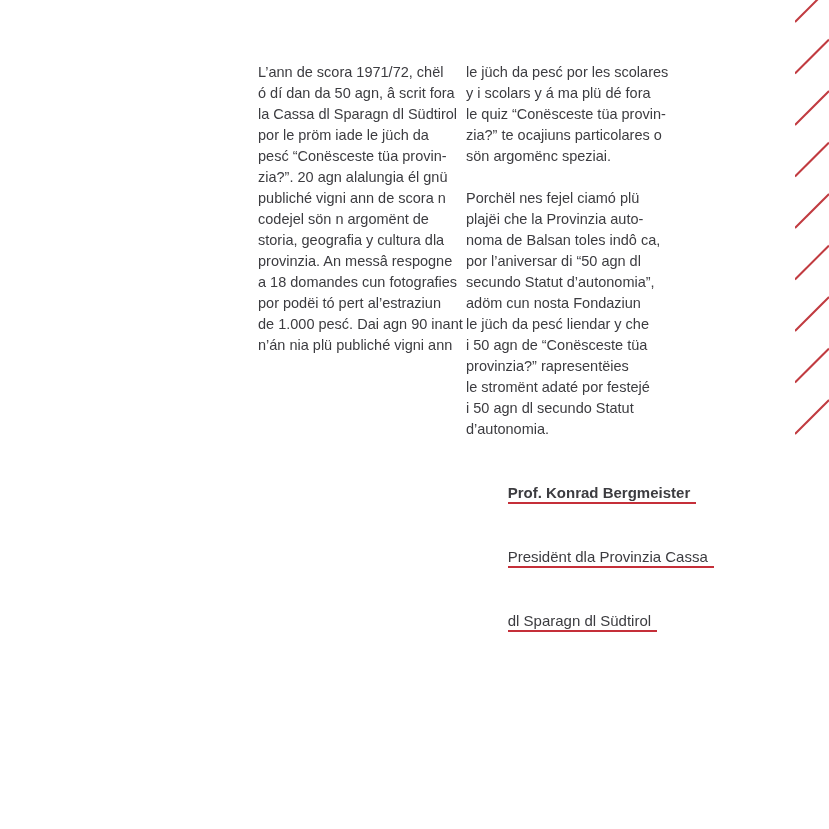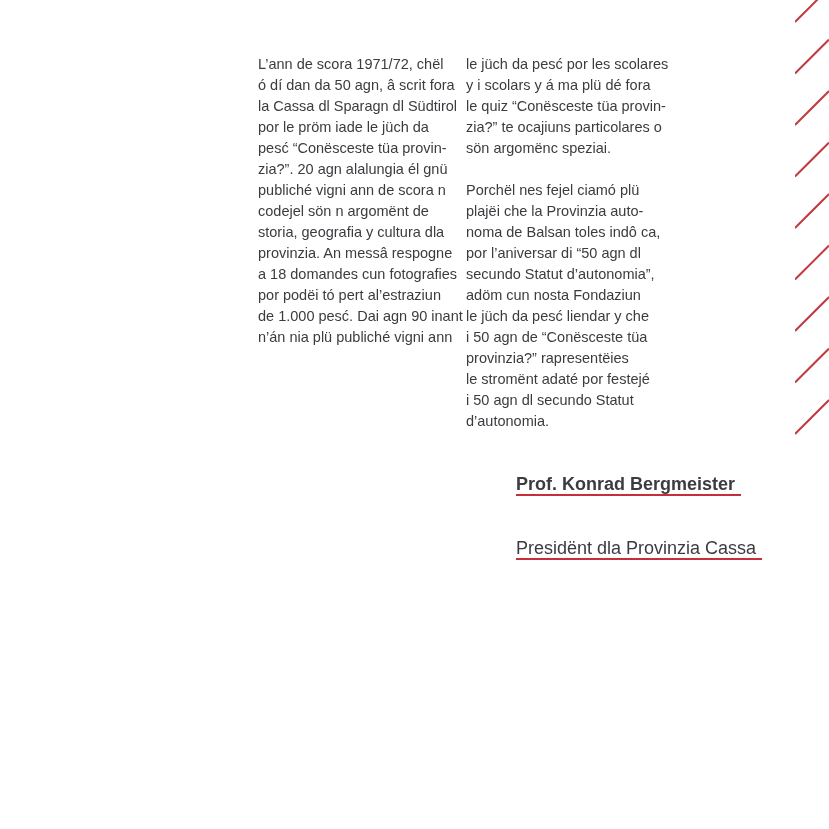--- a/index.html
+++ b/index.html
@@ -21,33 +21,34 @@
   }
   .columns {
     position: absolute;
     left: 258px;
     top: 54px;
     display: flex;
     gap: 18px;
   }
   .col {
     width: 190px;
+    margin-top: 8px;
   }
   .para {
     margin: 0 0 21px 0;
     font-size: 14.5px;
     line-height: 21px;
     color: var(--text-color, #3c3c40);
     white-space: pre;
   }
   .signature {
     margin-top: 0;
   }
   .sig-line {
-    font-size: 18px;
+    font-size: 15px;
     line-height: 21px;
     color: var(--text-color, #3c3c40);
     white-space: pre;
     text-align: center;
   }
   .sig-line .underline {
     display: inline-block;
     line-height: 19px;
     padding-right: 6px;
     padding-bottom: 0px;
@@ -109,20 +110,23 @@
 i 50 agn dl secundo Statut
 d’autonomia.</p>
 
       <div class="signature">
         <div class="sig-line bold">
           <span class="underline">Prof. Konrad Bergmeister</span>
         </div>
         <div class="sig-line">
           <span class="underline">Presidënt dla Provinzia Cassa</span>
         </div>
+        <div class="sig-line">
+          <span class="underline">dl Sparagn dl Südtirol</span>
+        </div>
       </div>
     </div>
 
   </div>
 
   <div class="stripes"><svg width="34" height="829">
         <line x1="0" y1="22" x2="34" y2="-12" stroke="#c13b40" stroke-width="2"></line>
         <line x1="0" y1="73.5" x2="34" y2="39.5" stroke="#c13b40" stroke-width="2"></line>
         <line x1="0" y1="125" x2="34" y2="91" stroke="#c13b40" stroke-width="2"></line>
         <line x1="0" y1="176.5" x2="34" y2="142.5" stroke="#c13b40" stroke-width="2"></line>

